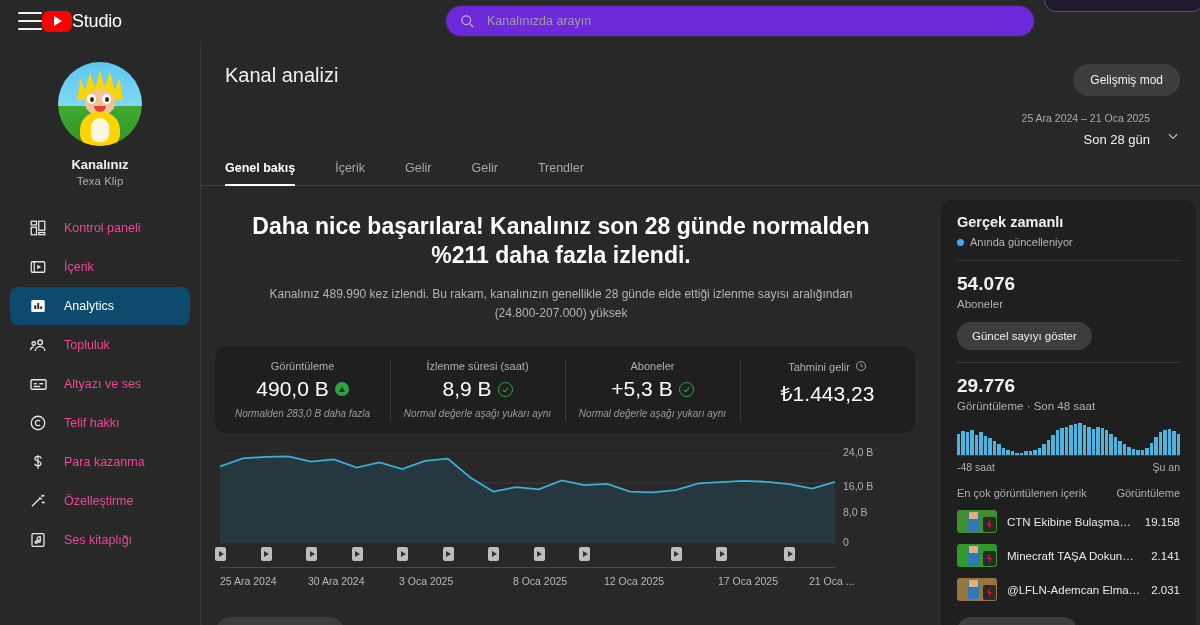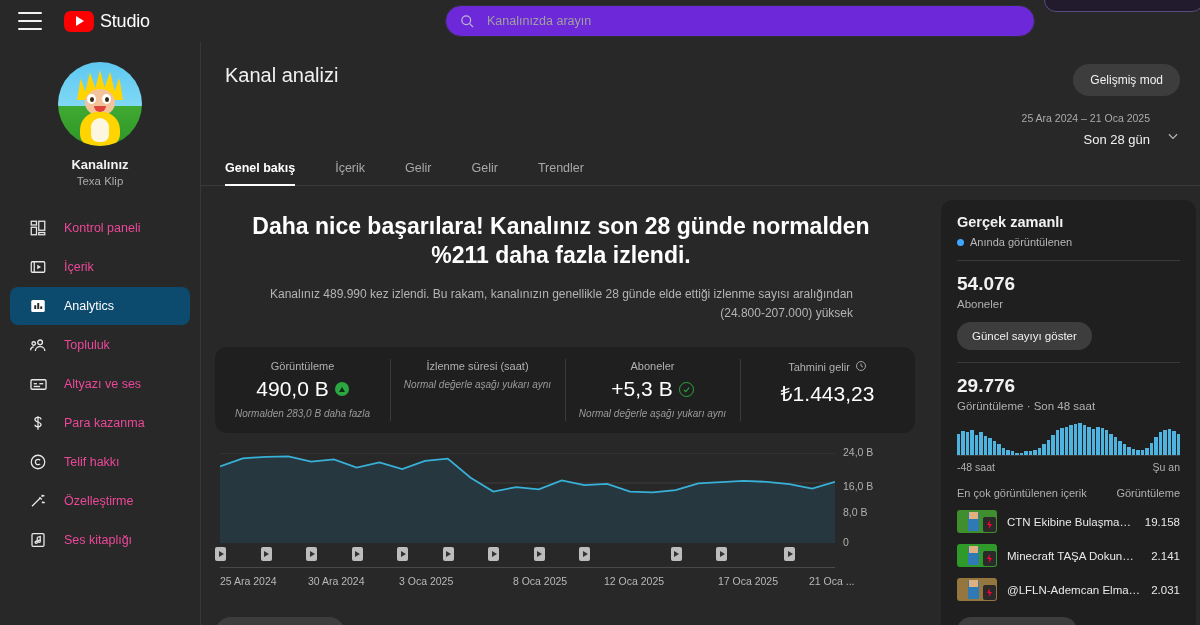--- a/index.html
+++ b/index.html
@@ -30,21 +30,21 @@
     display: flex; align-items: center;
     z-index: 20;
   }
   .hamburger {
     width: 24px; height: 18px;
     margin-left: 18px;
     display: flex; flex-direction: column; justify-content: space-between;
     cursor: pointer;
   }
   .hamburger span { display: block; height: 2px; background: #f1f1f1; border-radius: 1px; }
-  .brand { display: flex; align-items: center; margin-left: 22px; gap: 6px; }
+  .brand { display: flex; align-items: center; gap: 0; }
   .yt-logo {
     width: 30px; height: 21px; background: #ff0000;
     border-radius: 6px/7px;
     display: flex; align-items: center; justify-content: center;
   }
   .yt-logo .tri {
     width: 0; height: 0;
     border-left: 8px solid #fff;
     border-top: 5px solid transparent;
     border-bottom: 5px solid transparent;
@@ -136,21 +136,21 @@
   .tab.active { color: #fff; font-weight: bold; }
   .tab.active::after { content: ''; position: absolute; left: 0; right: 0; bottom: -1px; height: 2px; background: #fff; }
 
   .content-row { display: flex; gap: 20px; padding: 0 0 0 0; }
   .left-col { width: 720px; }
   .right-col { width: 255px; padding-top: 14px; }
 
   
   .headline { text-align: center; padding: 26px 40px 0 40px; }
   .headline h1 { font-size: 23px; line-height: 1.28; font-weight: bold; color: #fff; }
-  .headline p { font-size: 12px; color: #b4b4b4; margin-top: 14px; line-height: 1.6; padding: 0 28px; text-align: right; }
+  .headline p { font-size: 12px; color: #b4b4b4; margin-top: 14px; line-height: 1.6; padding: 0 28px; }
 
   
   .cards {
     display: flex; margin: 24px 0 0 14px;
     width: 700px; background: #1f1f1f;
     border-radius: 12px; overflow: hidden;
   }
   .card { flex: 1; text-align: center; padding: 13px 6px 14px; position: relative; }
   .card + .card::before {
     content: ''; position: absolute; left: 0; top: 12px; bottom: 12px; width: 1px; background: #3a3a3a;
@@ -304,34 +304,34 @@
               <line x1="6" y1="11" x2="10" y2="11" stroke="#e8e8e8" stroke-width="1.7" fill="none"></line>
               <line x1="13" y1="11" x2="18" y2="11" stroke="#e8e8e8" stroke-width="1.7" fill="none"></line>
               <line x1="6" y1="14.5" x2="14" y2="14.5" stroke="#e8e8e8" stroke-width="1.7" fill="none"></line>
             </svg>
           </span>
           <span class="lbl">Altyazı ve ses</span>
         </div>
         <div class="nav-item">
           <span class="ico">
             <svg viewBox="0 0 24 24" width="18" height="18">
+              <circle cx="12" cy="12" r="9" stroke="#e8e8e8" stroke-width="1.7" fill="none"></circle>
+              <path d="M14.8 9.6a3.6 3.6 0 1 0 0 4.8" stroke="#e8e8e8" stroke-width="1.7" fill="none"></path>
+            </svg>
+          </span>
+          <span class="lbl">Telif hakkı</span>
+        </div>
+        <div class="nav-item">
+          <span class="ico">
+            <svg viewBox="0 0 24 24" width="18" height="18">
               <line x1="12" y1="3" x2="12" y2="21" stroke="#e8e8e8" stroke-width="1.7" fill="none"></line>
               <path d="M16 7.2c0-1.8-1.8-2.8-4-2.8s-4 1.1-4 2.9 1.8 2.6 4 3.4 4 1.5 4 3.4-1.8 2.9-4 2.9-4-1-4-2.8" stroke="#e8e8e8" stroke-width="1.7" fill="none"></path>
             </svg>
           </span>
           <span class="lbl">Para kazanma</span>
-        </div>
-        <div class="nav-item">
-          <span class="ico">
-            <svg viewBox="0 0 24 24" width="18" height="18">
-              <circle cx="12" cy="12" r="9" stroke="#e8e8e8" stroke-width="1.7" fill="none"></circle>
-              <path d="M14.8 9.6a3.6 3.6 0 1 0 0 4.8" stroke="#e8e8e8" stroke-width="1.7" fill="none"></path>
-            </svg>
-          </span>
-          <span class="lbl">Telif hakkı</span>
         </div>
         <div class="nav-item">
           <span class="ico">
             <svg viewBox="0 0 24 24" width="18" height="18">
               <line x1="4" y1="19" x2="15" y2="8" stroke="#e8e8e8" stroke-width="1.7" fill="none"></line>
               <path d="M14 7l3 3" stroke="#e8e8e8" stroke-width="1.7" fill="none"></path>
               <path d="M17.5 3.5v3M20.5 5h-3M18 12.5v2.5M21 14h-2.5" stroke="#e8e8e8" stroke-width="1.7" fill="none"></path>
             </svg>
           </span>
           <span class="lbl">Özelleştirme</span>
@@ -395,20 +395,28 @@
                 <span class="badge-up">
                   <span class="ar"></span>
                 </span>
               </div>
               <div class="card-note">Normalden 283,0 B daha fazla</div>
             </div>
             <div class="card">
               <div class="card-label">
                 <span>İzlenme süresi (saat)</span>
               </div>
+              <div class="card-value">
+                <span>8,9 B</span>
+                <span class="badge-ok">
+                  <svg viewBox="0 0 24 24">
+                    <polyline points="5,13 10,18 19,7" fill="none" stroke="#2ba640" stroke-width="3"></polyline>
+                  </svg>
+                </span>
+              </div>
               <div class="card-note">Normal değerle aşağı yukarı aynı</div>
             </div>
             <div class="card">
               <div class="card-label">
                 <span>Aboneler</span>
               </div>
               <div class="card-value">
                 <span>+5,3 B</span>
                 <span class="badge-ok">
                   <svg viewBox="0 0 24 24">
@@ -502,21 +510,21 @@
         </div>
 
         <button class="more-btn">Daha fazla göster</button>
       </div>
 
       <div class="right-col">
         <div class="rt-panel">
           <div class="rt-title">Gerçek zamanlı</div>
           <div class="rt-live">
             <span class="rt-dot"></span>
-            <span>Anında görüntülenen</span>
+            <span>Anında güncelleniyor</span>
           </div>
           <div class="rt-div"></div>
           <div class="rt-big">54.076</div>
           <div class="rt-sub">Aboneler</div>
           <button class="rt-btn">Güncel sayıyı göster</button>
           <div class="rt-div"></div>
           <div class="rt-big">29.776</div>
           <div class="rt-sub">Görüntüleme · Son 48 saat</div>
           <div class="spark" id="spark">
               <i style="height: 21.3333px;"></i>

